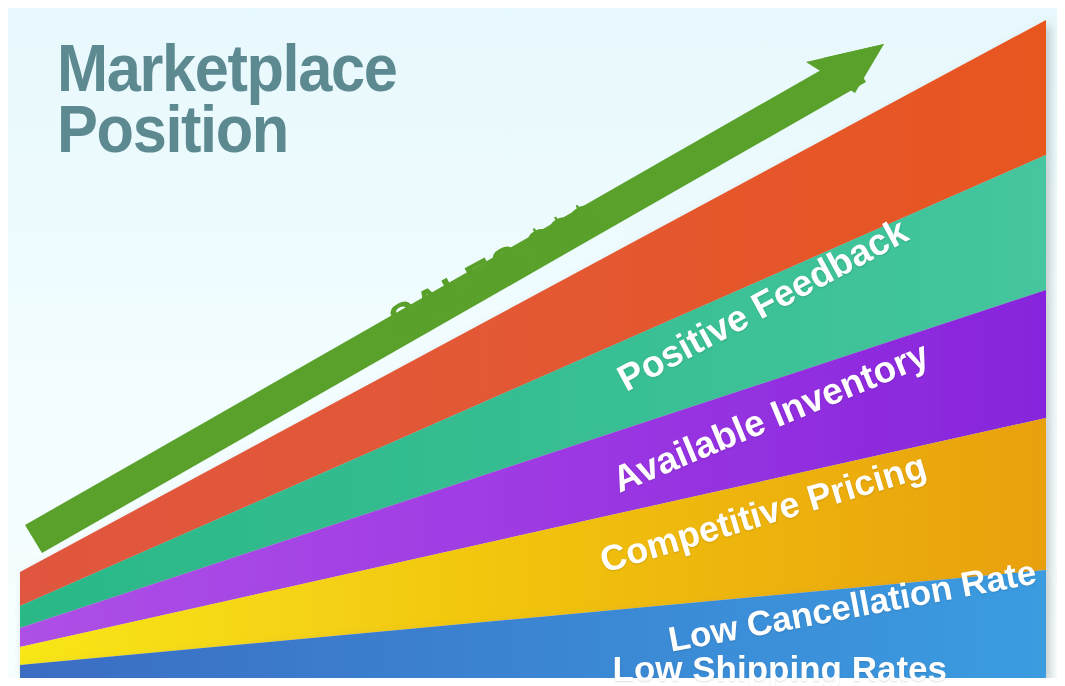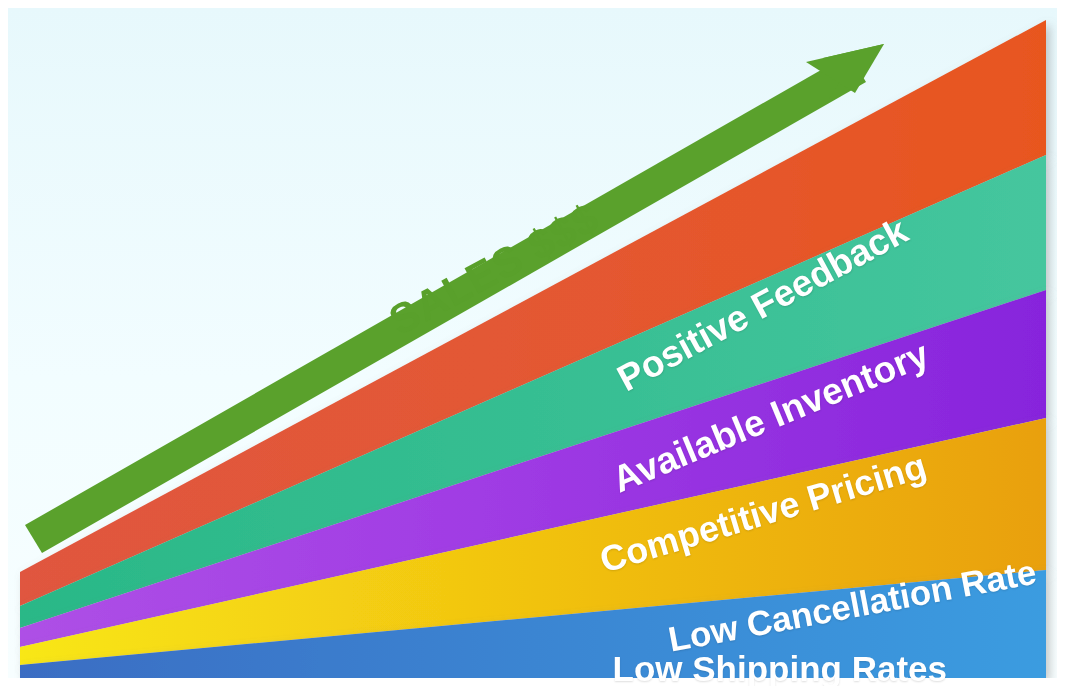--- a/index.html
+++ b/index.html
@@ -198,20 +198,24 @@
         <path d="M 884,44 L 829,99 L 845,73 L 823,58 Z" fill="#5aa12c"></path>
         <path d="M 884,44 L 806,62 L 855,93 Z" fill="#5aa12c"></path>
       </g>
 
       <g>
         <path d="M 0,0 L 1065,0 L 1065,686 L 0,686 Z
                  M 8,8 L 8,678 L 1057,678 L 1057,8 Z" fill="#ffffff" fill-rule="evenodd"></path>
       </g>
     </svg>
 
+    <div class="title-block">
+      <div class="title-line">Marketplace</div>
+      <div class="title-line">Position</div>
+    </div>
 
     <div id="label-sales">SALES $$$</div>
 
     <div class="band-label" id="label-positive-feedback">Positive Feedback</div>
 
     <div class="band-label" id="label-available-inventory">Available Inventory</div>
 
     <div class="band-label" id="label-competitive-pricing">Competitive Pricing</div>
 
     <div class="band-label" id="label-low-cancellation-rate">Low Cancellation Rate</div>

